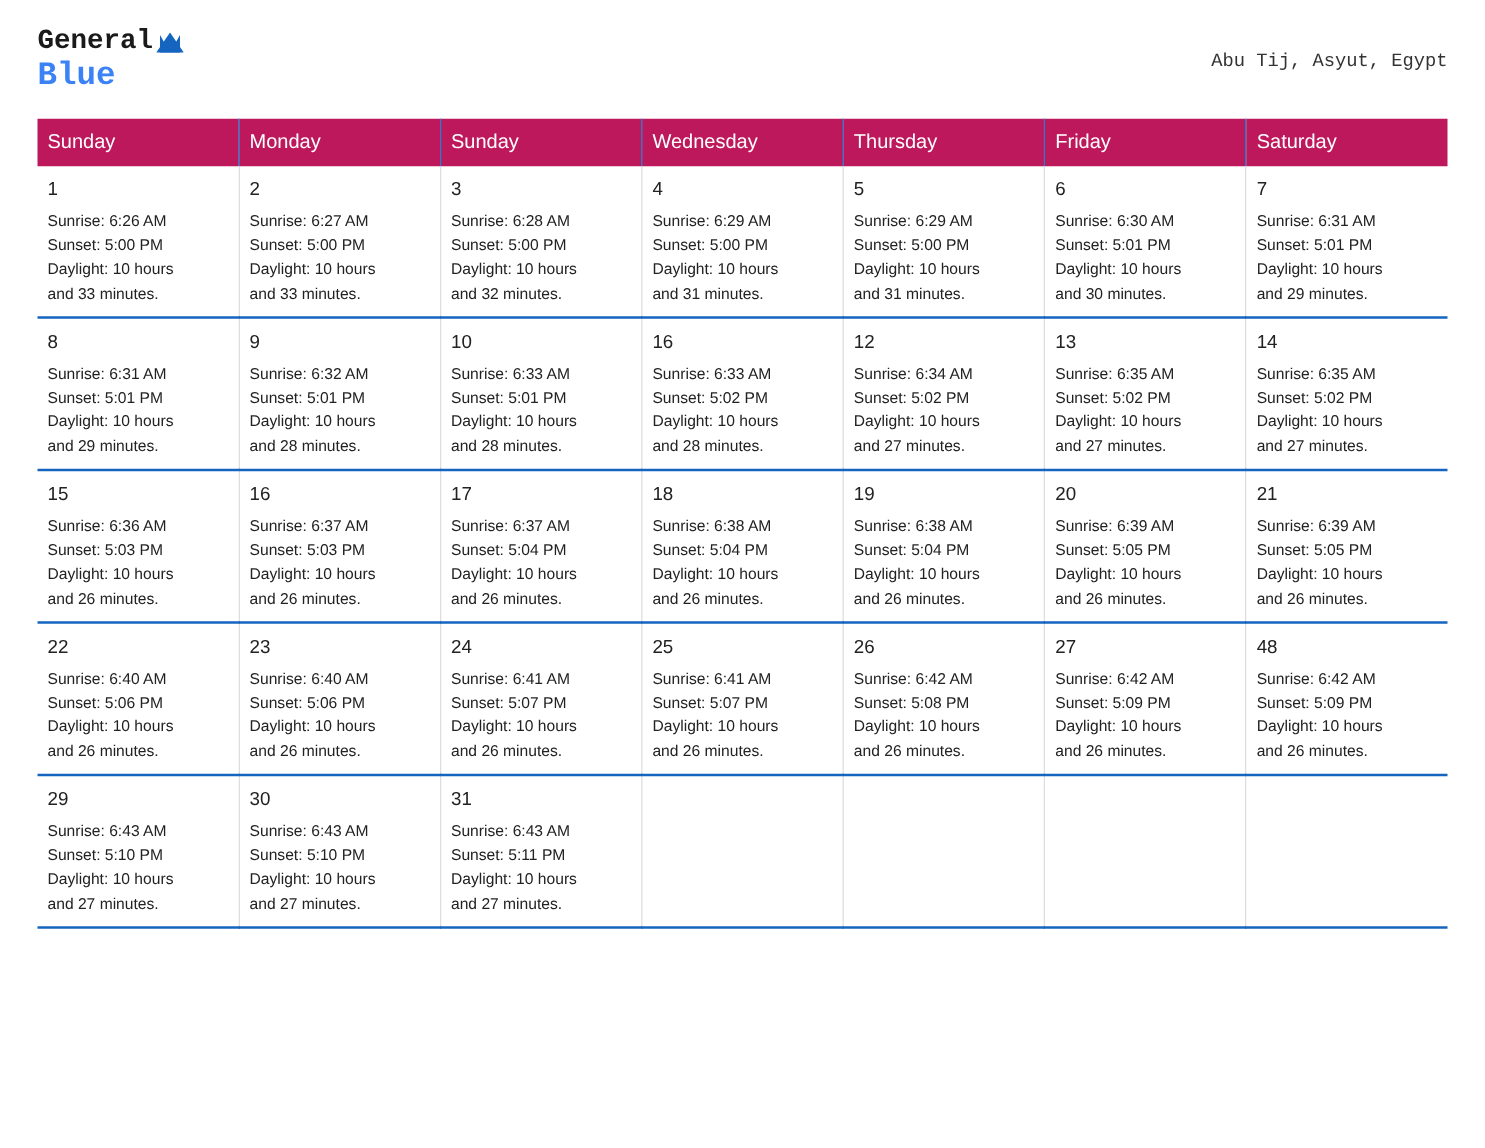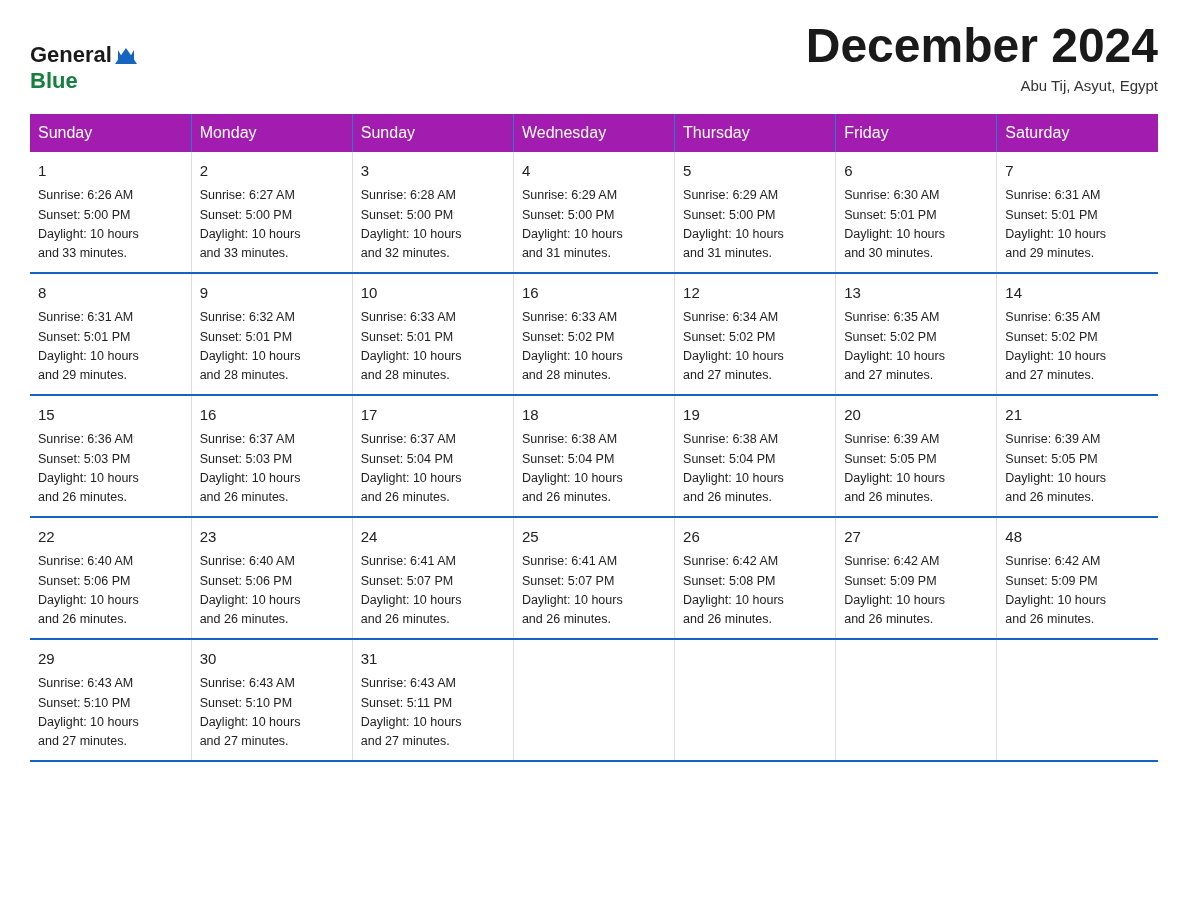--- a/index.html
+++ b/index.html
@@ -6,32 +6,33 @@
     body {
       font-family: Arial, sans-serif;
       background: #fff;
       padding: 20px 30px;
       width: 1188px;
       min-height: 918px;
     }
     .header-area {
       display: flex;
       justify-content: space-between;
-      align-items: flex-end;
+      align-items: center;
       margin-bottom: 20px;
+      font-family: Liberation Mono, monospace;
     }
     .logo-text-general {
       font-size: 22px;
       font-weight: bold;
       color: #1a1a1a;
     }
     .logo-text-blue {
-      font-size: 22px;
+      font-size: 26px;
       font-weight: bold;
-      color: #15803d;
+      color: #3b82f6;
     }
     .title-area {
       text-align: right;
     }
     .page-title {
       font-size: 48px;
       font-weight: bold;
       color: #1a1a1a;
       line-height: 1.1;
     }
@@ -39,21 +40,21 @@
       font-size: 15px;
       color: #333;
       margin-top: 4px;
     }
     table {
       width: 100%;
       border-collapse: collapse;
       table-layout: fixed;
     }
     thead tr {
-      background-color: #a21caf;
+      background-color: #be185d;
       color: #fff;
     }
     thead th {
       padding: 10px 8px;
       font-size: 16px;
       font-weight: normal;
       text-align: left;
       border-right: 1px solid #2979d0;
     }
     thead th:last-child {
@@ -105,21 +106,20 @@
       <svg width="22" height="20" viewBox="0 0 22 20" style="margin-left:3px; margin-top:2px;">
         <polygon points="3,18 19,18 19,4 11,18 3,4" fill="#1565c0"></polygon>
         <polygon points="11,2 22,18 0,18" fill="#1565c0"></polygon>
       </svg>
     </div>
     <div>
       <span class="logo-text-blue">Blue</span>
     </div>
   </div>
   <div class="title-area">
-    <div class="page-title">December 2024</div>
     <div class="subtitle">Abu Tij, Asyut, Egypt</div>
   </div>
 </div>
 
 <table>
   <thead>
     <tr>
     <th>Sunday</th>
         <th>Monday</th>
         <th>Sunday</th>

